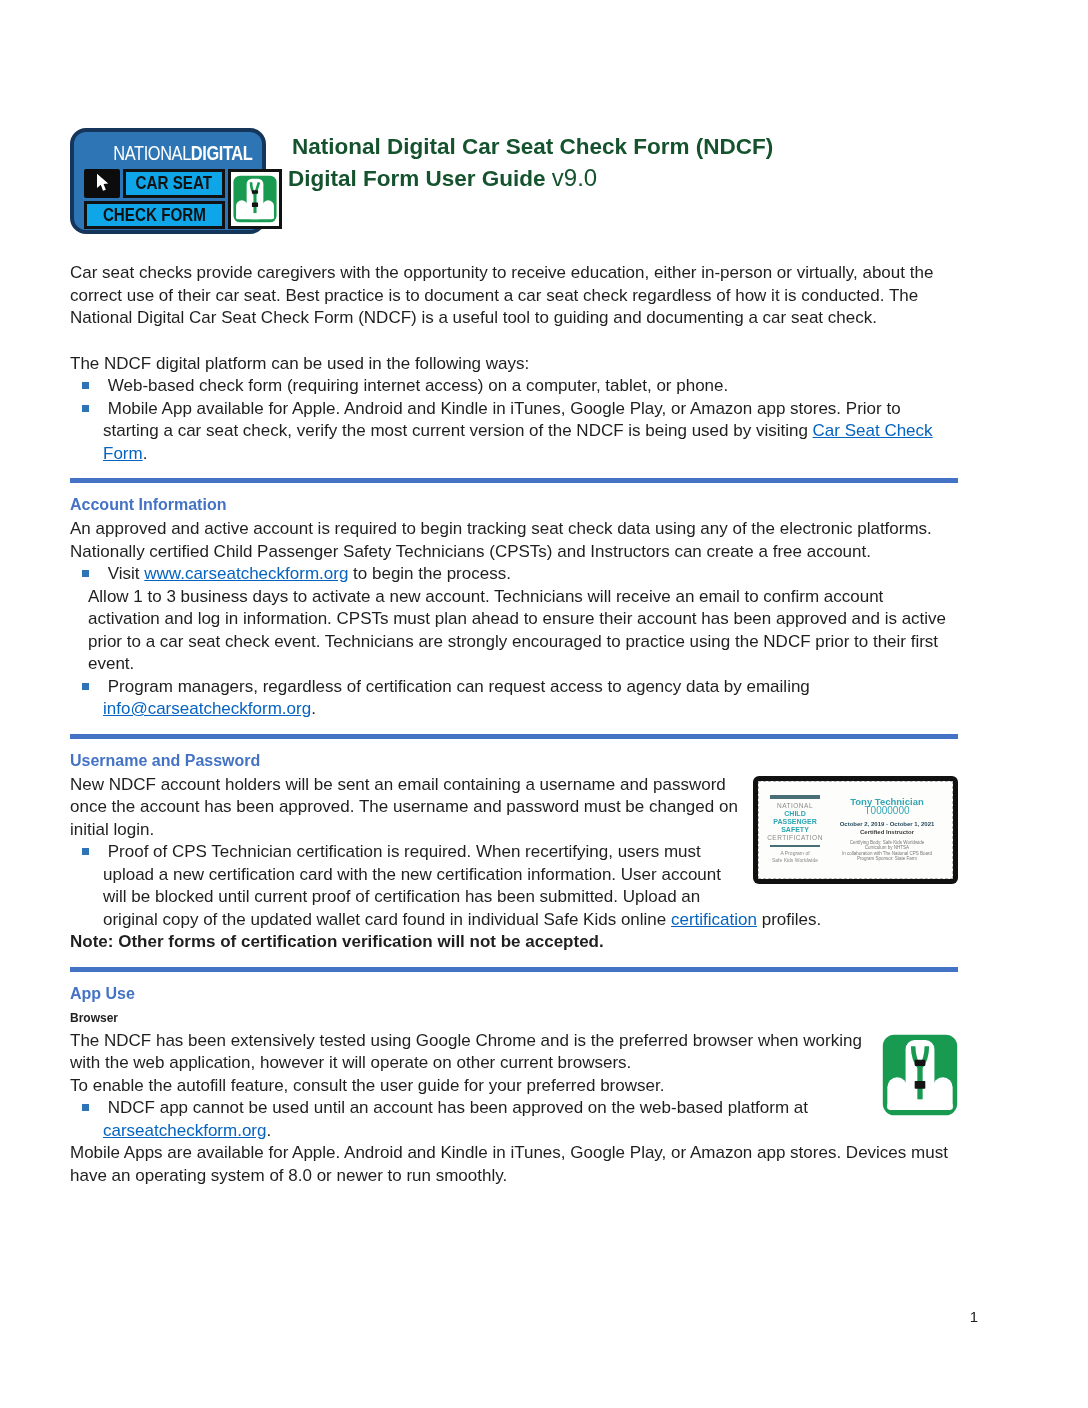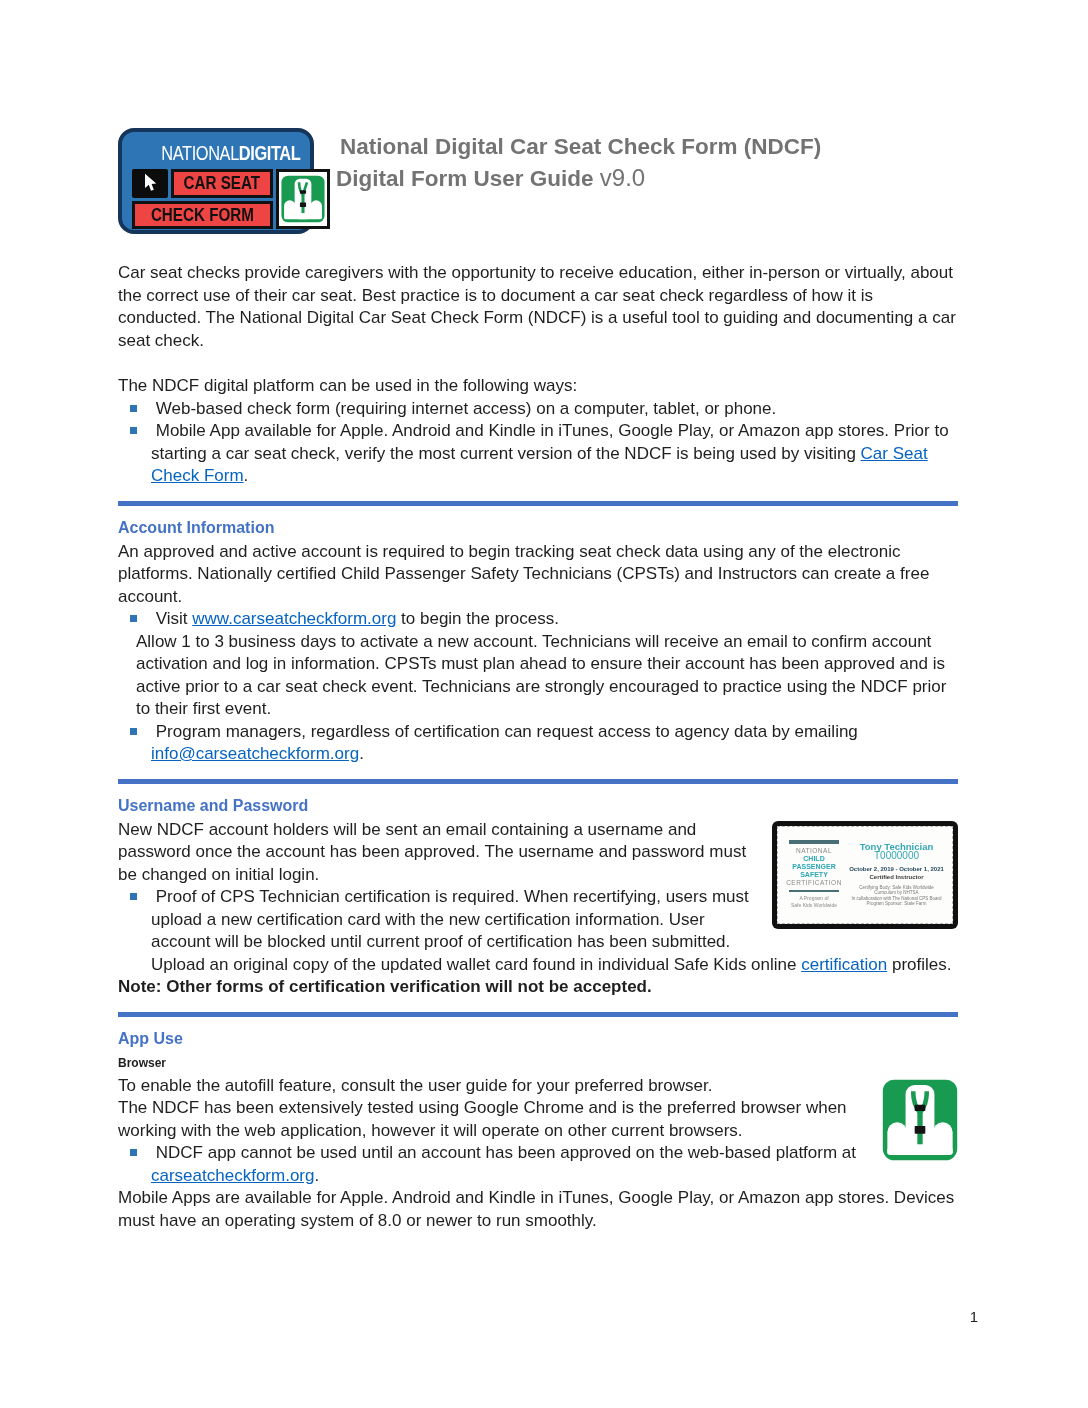--- a/index.html
+++ b/index.html
@@ -2,66 +2,66 @@
 <html><head>
 <meta charset="utf-8">
 <style>
   * { margin:0; padding:0; box-sizing:border-box; }
   html,body { background:#ffffff; }
   body {
     width:1088px; min-height:1408px; position:relative;
     font-family:"Liberation Sans", sans-serif;
     color:#1f1f1f; font-size:17px; line-height:22.5px;
   }
-  .page { padding:128px 130px 0 118px; }
+  .page { padding:128px 130px 0 70px; }
 
   
   .header { display:flex; align-items:flex-start; margin-bottom:28px; }
   .logo {
     width:196px; height:106px; background:#2E75B6;
     border:4px solid #15365A; border-radius:16px;
     padding:8px 10px 9px 10px; flex:0 0 auto;
     display:grid; grid-template-columns:36px 1fr 54px;
     grid-template-rows:26px 1fr 1fr; gap:3px;
   }
   .logo-row1 { grid-column:1 / 4; display:flex; align-items:center; justify-content:center;
     color:#fff; font-size:20px; white-space:nowrap; transform:scaleX(0.82); transform-origin:center; }
   .logo-row1 .thin { font-weight:400; letter-spacing:-0.5px; }
   .logo-row1 .bold { font-weight:800; letter-spacing:-0.5px; }
   .logo-cursor { grid-column:1; grid-row:2; background:#0c0c0c; border-radius:2px;
     display:flex; align-items:center; justify-content:center; }
-  .logo-box { background:#ef4444; border:3px solid #111; display:flex; align-items:center; justify-content:center;
+  .logo-box { background:#0ea5e9; border:3px solid #111; display:flex; align-items:center; justify-content:center;
     color:#111; font-weight:700; font-size:19px; white-space:nowrap; }
   .logo-carseat { grid-column:2; grid-row:2; }
   .logo-checkform { grid-column:1 / 3; grid-row:3; }
   .logo-seat { grid-column:3; grid-row:2 / 4; background:#fff; border:3px solid #111;
     display:flex; align-items:center; justify-content:center; padding:1px; }
   .logo-box .squish { transform:scaleX(0.8); display:inline-block; }
 
   .titles { margin-left:22px; padding-top:3px; }
-  .title-line { font-size:22.5px; font-weight:700; color:#737373; line-height:31px; }
+  .title-line { font-size:22.5px; font-weight:700; color:#14532d; line-height:31px; }
   .title-line .version { font-weight:400; font-size:24px; }
   .title-line1 { padding-left:4px; }
 
   
   .para { margin-bottom:0; }
   .gap { height:23px; }
   .bullet { padding-left:33px; text-indent:-27px; }
   .bullet::before { content:""; display:inline-block; width:7px; height:7px; background:#2E75B6;
     margin-left:6px; margin-right:14px; vertical-align:2px; }
   .cont { margin-left:18px; }
   a.link { color:#0563C1; text-decoration:underline; cursor:pointer; }
   .rule { height:5px; background:#4472C4; margin:13px 0 9px 0; }
   .h-blue { color:#4472C4; font-weight:700; font-size:16px; line-height:26px; }
   .h-black { font-weight:700; font-size:12px; line-height:23px; }
   .bold-line { font-weight:700; }
   .clearfix::after { content:""; display:block; clear:both; }
 
   
-  .cert-card { float:right; width:186px; height:108px; margin:2px 0 6px 14px;
+  .cert-card { float:right; width:205px; height:108px; margin:2px 0 6px 14px;
     background:#111; border-radius:6px; padding:5px; }
   .cert-inner { width:100%; height:100%; background:#fdfdfb; border:1px dashed #b9b9b9;
     display:flex; padding:7px 4px 4px 5px; }
   .cert-left { width:62px; flex:0 0 auto; text-align:center; padding-top:6px; }
   .cert-bar { height:4px; background:#4A6E75; margin:0 6px 3px 6px; }
   .cert-bar.thin { height:2px; margin-top:3px; }
   .c-nat { font-size:6.5px; color:#8a8a8a; letter-spacing:0.5px; line-height:8px; }
   .c-teal { font-size:7px; color:#2BA6B4; font-weight:700; line-height:8px; }
   .c-micro { font-size:5px; color:#8a8a8a; line-height:6px; margin-top:1px; }
   .cert-right { flex:1; text-align:center; padding-top:8px; }
@@ -190,22 +190,22 @@
         <rect x="31" y="8" width="38" height="92" rx="12" fill="#ffffff"></rect>
         <path d="M7,98 v-28 a13,13 0 0 1 26,0 v28 z" fill="#ffffff"></path>
         <path d="M67,98 v-28 a13,13 0 0 1 26,0 v28 z" fill="#ffffff"></path>
         <rect x="7" y="90" width="86" height="10" rx="4" fill="#ffffff"></rect>
         <path d="M41,16 q0,18 9,28 M59,16 q0,18 -9,28" stroke="#189A50" stroke-width="6" fill="none"></path>
         <line x1="50" y1="42" x2="50" y2="86" stroke="#189A50" stroke-width="7"></line>
         <rect x="43" y="34" width="14" height="8" rx="1" fill="#141414"></rect>
         <rect x="43" y="62" width="14" height="10" rx="1" fill="#141414"></rect>
       </svg>
     </div>
+    <div class="para">The NDCF has been extensively tested using Google Chrome and is the preferred browser when working with the web application, however it will operate on other current browsers.</div>
     <div class="para">To enable the autofill feature, consult the user guide for your preferred browser.</div>
-    <div class="para">The NDCF has been extensively tested using Google Chrome and is the preferred browser when working with the web application, however it will operate on other current browsers.</div>
     <div class="bullet">
       <span>NDCF app cannot be used until an account has been approved on the web-based platform at </span><a class="link">carseatcheckform.org</a><span>.</span>
     </div>
     <div class="para">Mobile Apps are available for Apple. Android and Kindle in iTunes, Google Play, or Amazon app stores. Devices must have an operating system of 8.0 or newer to run smoothly.</div>
   </div>
 
 </div>
 
 <div class="page-number">1</div>
 

